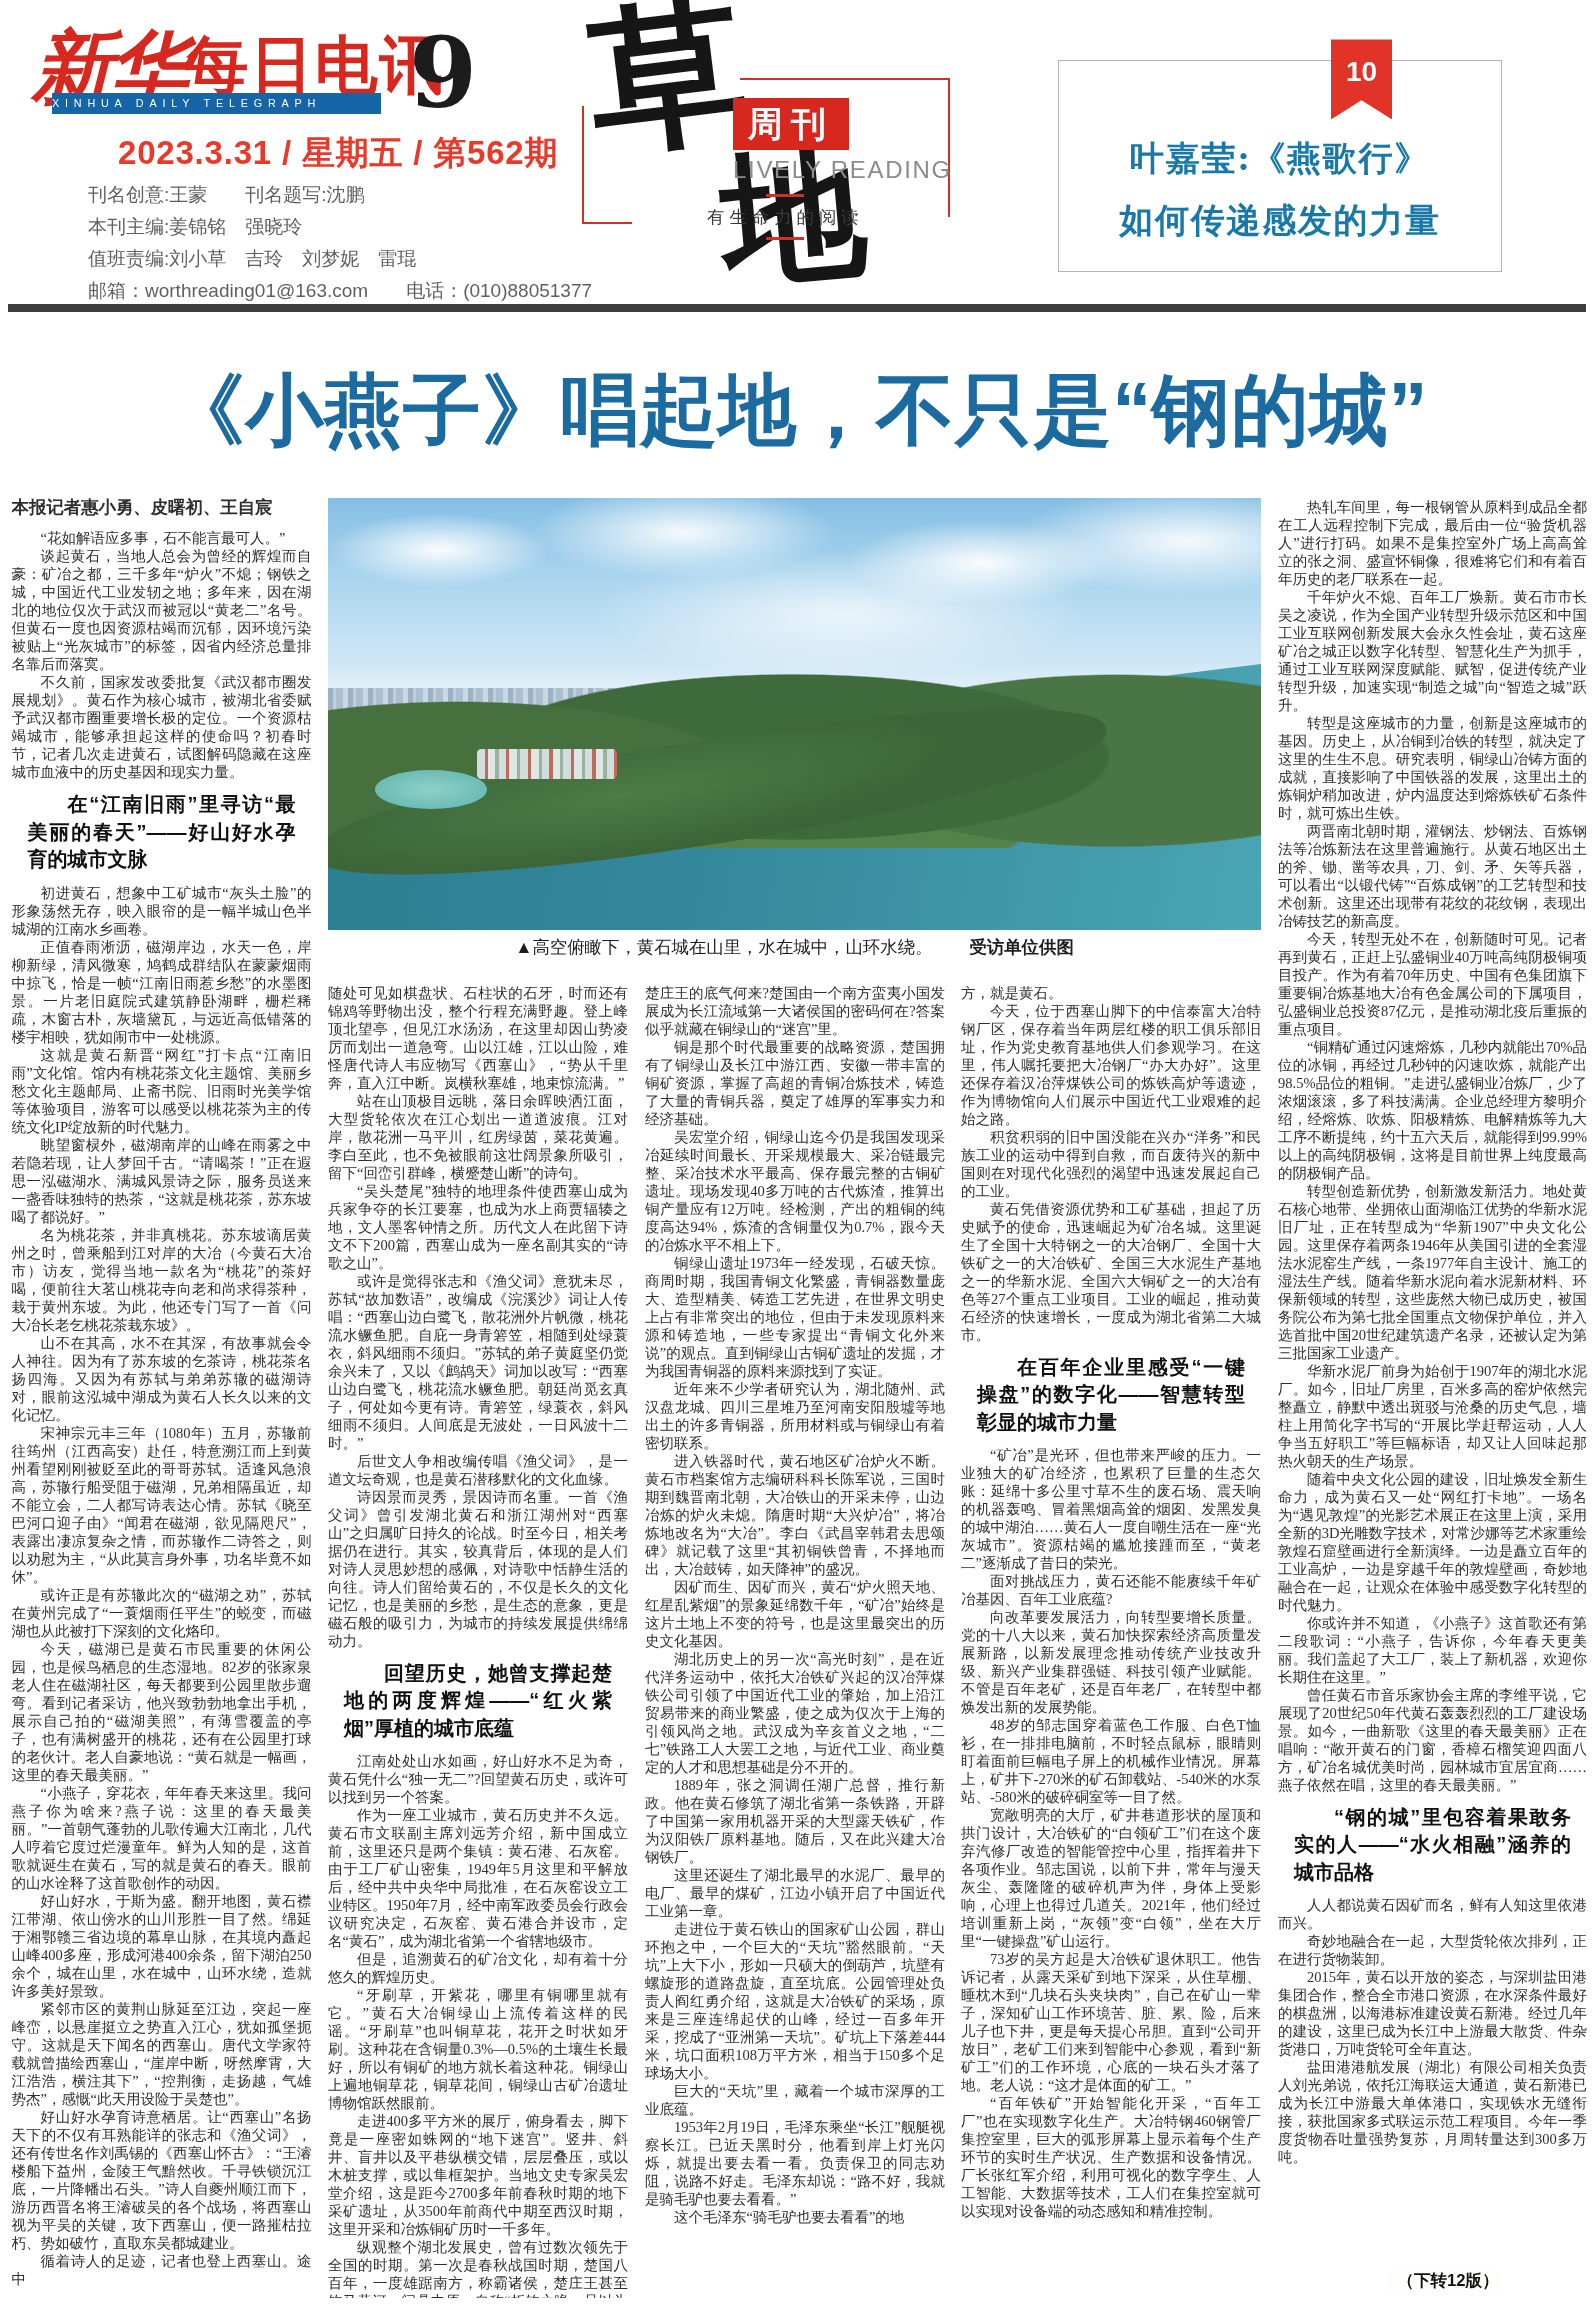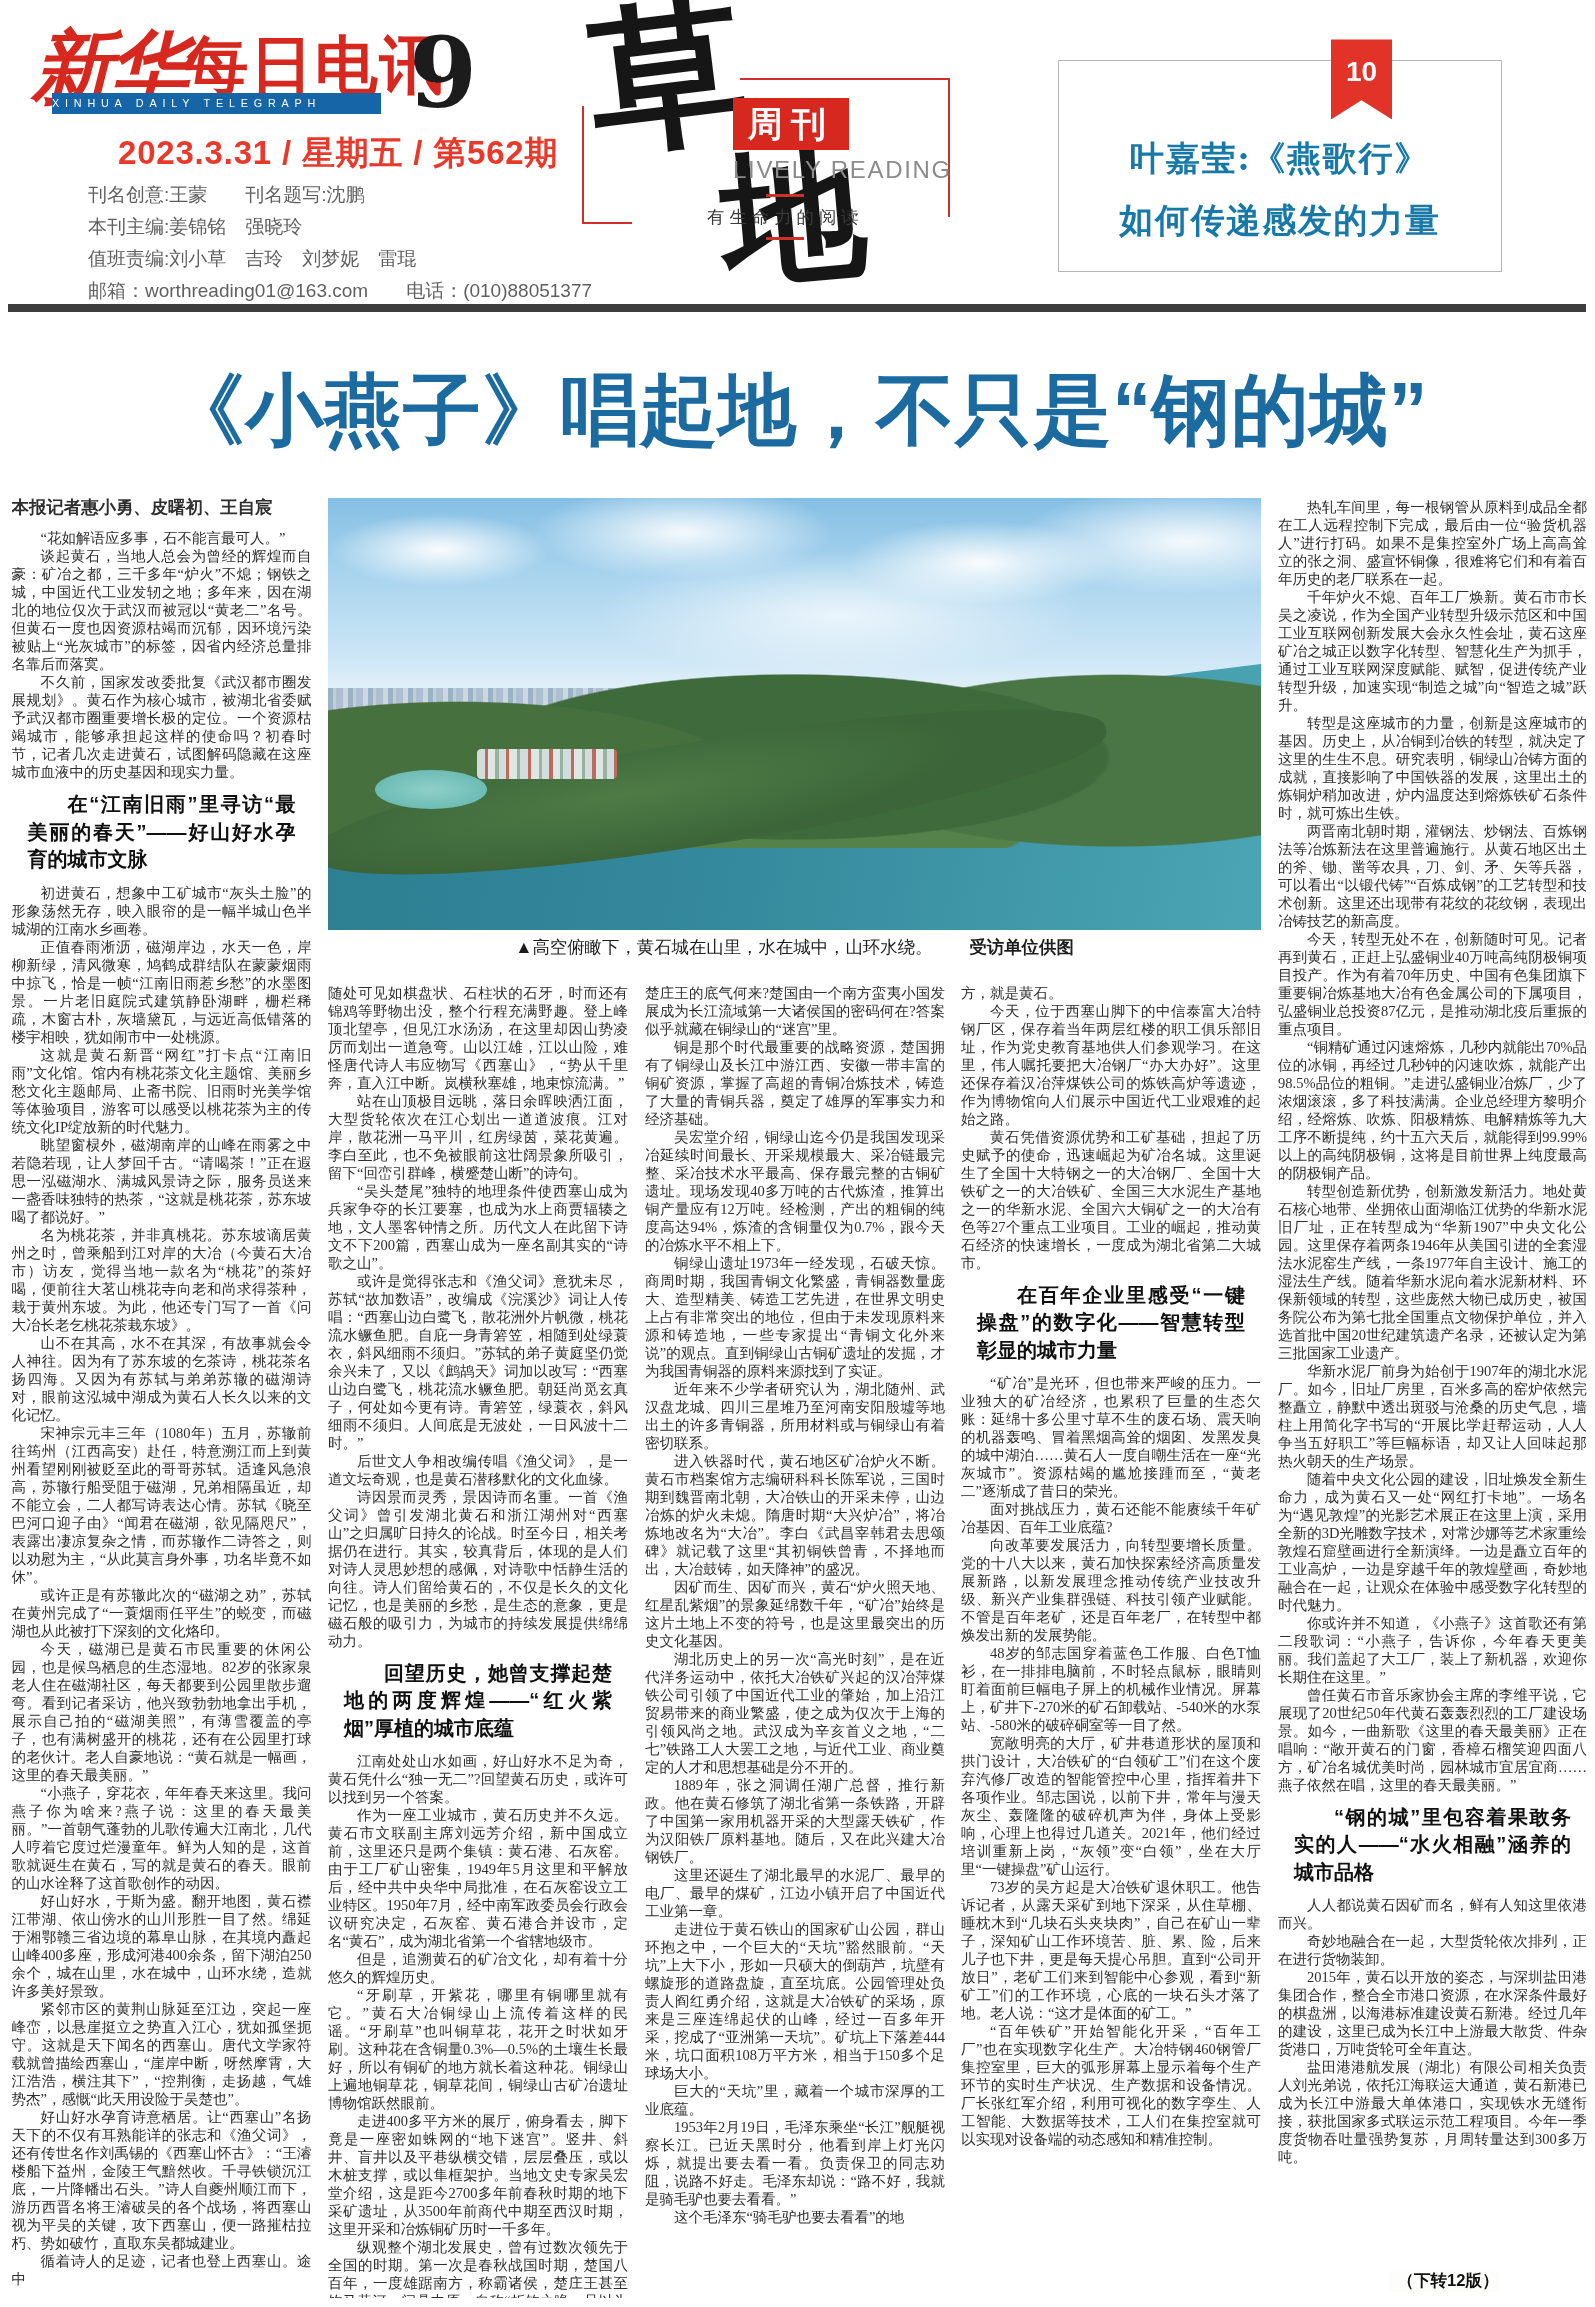--- a/index.html
+++ b/index.html
@@ -212,20 +212,21 @@
       <p class="para">1889年，张之洞调任湖广总督，推行新政。他在黄石修筑了湖北省第一条铁路，开辟了中国第一家用机器开采的大型露天铁矿，作为汉阳铁厂原料基地。随后，又在此兴建大冶钢铁厂。</p>
       <p class="para">这里还诞生了湖北最早的水泥厂、最早的电厂、最早的煤矿，江边小镇开启了中国近代工业第一章。</p>
       <p class="para">走进位于黄石铁山的国家矿山公园，群山环抱之中，一个巨大的“天坑”豁然眼前。“天坑”上大下小，形如一只硕大的倒葫芦，坑壁有螺旋形的道路盘旋，直至坑底。公园管理处负责人阎红勇介绍，这就是大冶铁矿的采场，原来是三座连绵起伏的山峰，经过一百多年开采，挖成了“亚洲第一天坑”。矿坑上下落差444米，坑口面积108万平方米，相当于150多个足球场大小。</p>
       <p class="para">巨大的“天坑”里，藏着一个城市深厚的工业底蕴。</p>
       <p class="para">1953年2月19日，毛泽东乘坐“长江”舰艇视察长江。已近天黑时分，他看到岸上灯光闪烁，就提出要去看一看。负责保卫的同志劝阻，说路不好走。毛泽东却说：“路不好，我就是骑毛驴也要去看看。”</p>
       <p class="para">这个毛泽东“骑毛驴也要去看看”的地</p>
     </div>
   <div class="col c4">
       <p class="para lead">方，就是黄石。</p>
       <p class="para">今天，位于西塞山脚下的中信泰富大冶特钢厂区，保存着当年两层红楼的职工俱乐部旧址，作为党史教育基地供人们参观学习。在这里，伟人嘱托要把大冶钢厂“办大办好”。这里还保存着汉冶萍煤铁公司的炼铁高炉等遗迹，作为博物馆向人们展示中国近代工业艰难的起始之路。</p>
+      <p class="para">积贫积弱的旧中国没能在兴办“洋务”和民族工业的运动中得到自救，而百废待兴的新中国则在对现代化强烈的渴望中迅速发展起自己的工业。</p>
       <p class="para">黄石凭借资源优势和工矿基础，担起了历史赋予的使命，迅速崛起为矿冶名城。这里诞生了全国十大特钢之一的大冶钢厂、全国十大铁矿之一的大冶铁矿、全国三大水泥生产基地之一的华新水泥、全国六大铜矿之一的大冶有色等27个重点工业项目。工业的崛起，推动黄石经济的快速增长，一度成为湖北省第二大城市。</p>
       <h3 class="sec-head">在百年企业里感受“一键操盘”的数字化——智慧转型彰显的城市力量</h3>
       <p class="para">“矿冶”是光环，但也带来严峻的压力。一业独大的矿冶经济，也累积了巨量的生态欠账：延绵十多公里寸草不生的废石场、震天响的机器轰鸣、冒着黑烟高耸的烟囱、发黑发臭的城中湖泊……黄石人一度自嘲生活在一座“光灰城市”。资源枯竭的尴尬接踵而至，“黄老二”逐渐成了昔日的荣光。</p>
       <p class="para">面对挑战压力，黄石还能不能赓续千年矿冶基因、百年工业底蕴?</p>
       <p class="para">向改革要发展活力，向转型要增长质量。党的十八大以来，黄石加快探索经济高质量发展新路，以新发展理念推动传统产业技改升级、新兴产业集群强链、科技引领产业赋能。不管是百年老矿，还是百年老厂，在转型中都焕发出新的发展势能。</p>
       <p class="para">48岁的邹志国穿着蓝色工作服、白色T恤衫，在一排排电脑前，不时轻点鼠标，眼睛则盯着面前巨幅电子屏上的机械作业情况。屏幕上，矿井下-270米的矿石卸载站、-540米的水泵站、-580米的破碎硐室等一目了然。</p>
       <p class="para">宽敞明亮的大厅，矿井巷道形状的屋顶和拱门设计，大冶铁矿的“白领矿工”们在这个废弃汽修厂改造的智能管控中心里，指挥着井下各项作业。邹志国说，以前下井，常年与漫天灰尘、轰隆隆的破碎机声为伴，身体上受影响，心理上也得过几道关。2021年，他们经过培训重新上岗，“灰领”变“白领”，坐在大厅里“一键操盘”矿山运行。</p>
       <p class="para">73岁的吴方起是大冶铁矿退休职工。他告诉记者，从露天采矿到地下深采，从住草棚、睡枕木到“几块石头夹块肉”，自己在矿山一辈子，深知矿山工作环境苦、脏、累、险，后来儿子也下井，更是每天提心吊胆。直到“公司开放日”，老矿工们来到智能中心参观，看到“新矿工”们的工作环境，心底的一块石头才落了地。老人说：“这才是体面的矿工。”</p>
       <p class="para">“百年铁矿”开始智能化开采，“百年工厂”也在实现数字化生产。大冶特钢460钢管厂集控室里，巨大的弧形屏幕上显示着每个生产环节的实时生产状况、生产数据和设备情况。厂长张红军介绍，利用可视化的数字孪生、人工智能、大数据等技术，工人们在集控室就可以实现对设备端的动态感知和精准控制。</p>
     </div>

